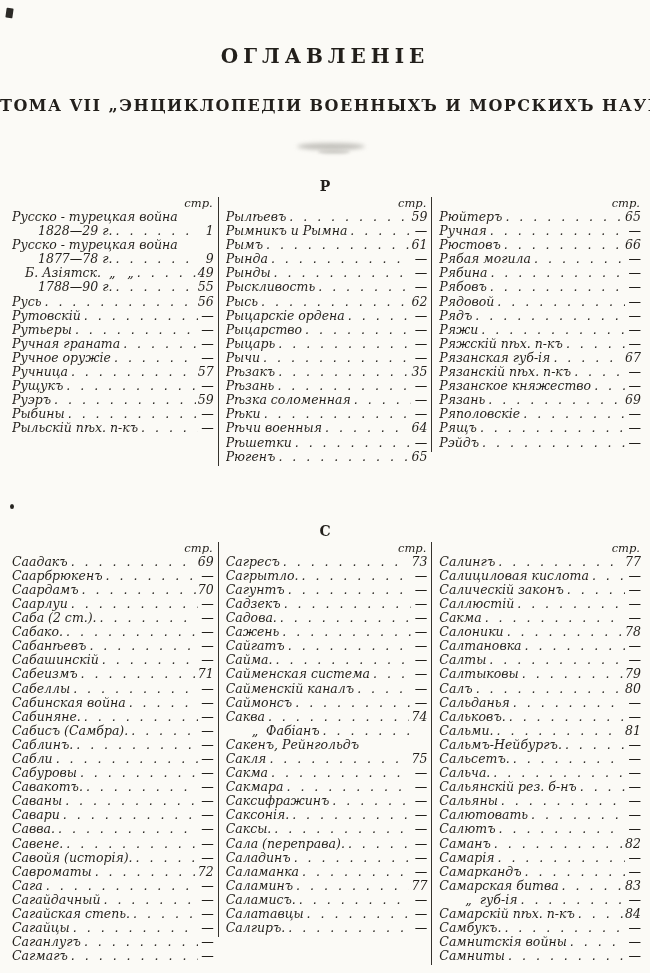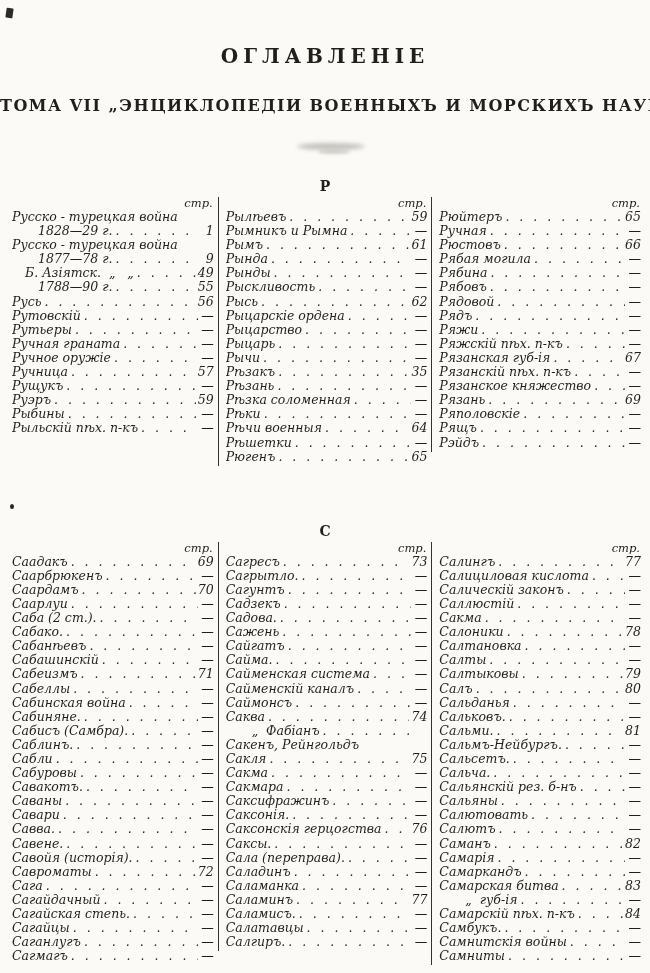--- a/index.html
+++ b/index.html
@@ -599,25 +599,20 @@
               <span class="t">Саксифражинъ</span>
               <span class="dots"></span>
               <span class="p">—</span>
             </div>
             <div class="entry">
               <span class="t">Саксонія.</span>
               <span class="dots"></span>
               <span class="p">—</span>
             </div>
             <div class="entry">
-              <span class="t">Саксонскія герцогства</span>
-              <span class="dots"></span>
-              <span class="p">76</span>
-            </div>
-            <div class="entry">
               <span class="t">Саксы.</span>
               <span class="dots"></span>
               <span class="p">—</span>
             </div>
             <div class="entry">
               <span class="t">Сала (переправа).</span>
               <span class="dots"></span>
               <span class="p">—</span>
             </div>
             <div class="entry">

